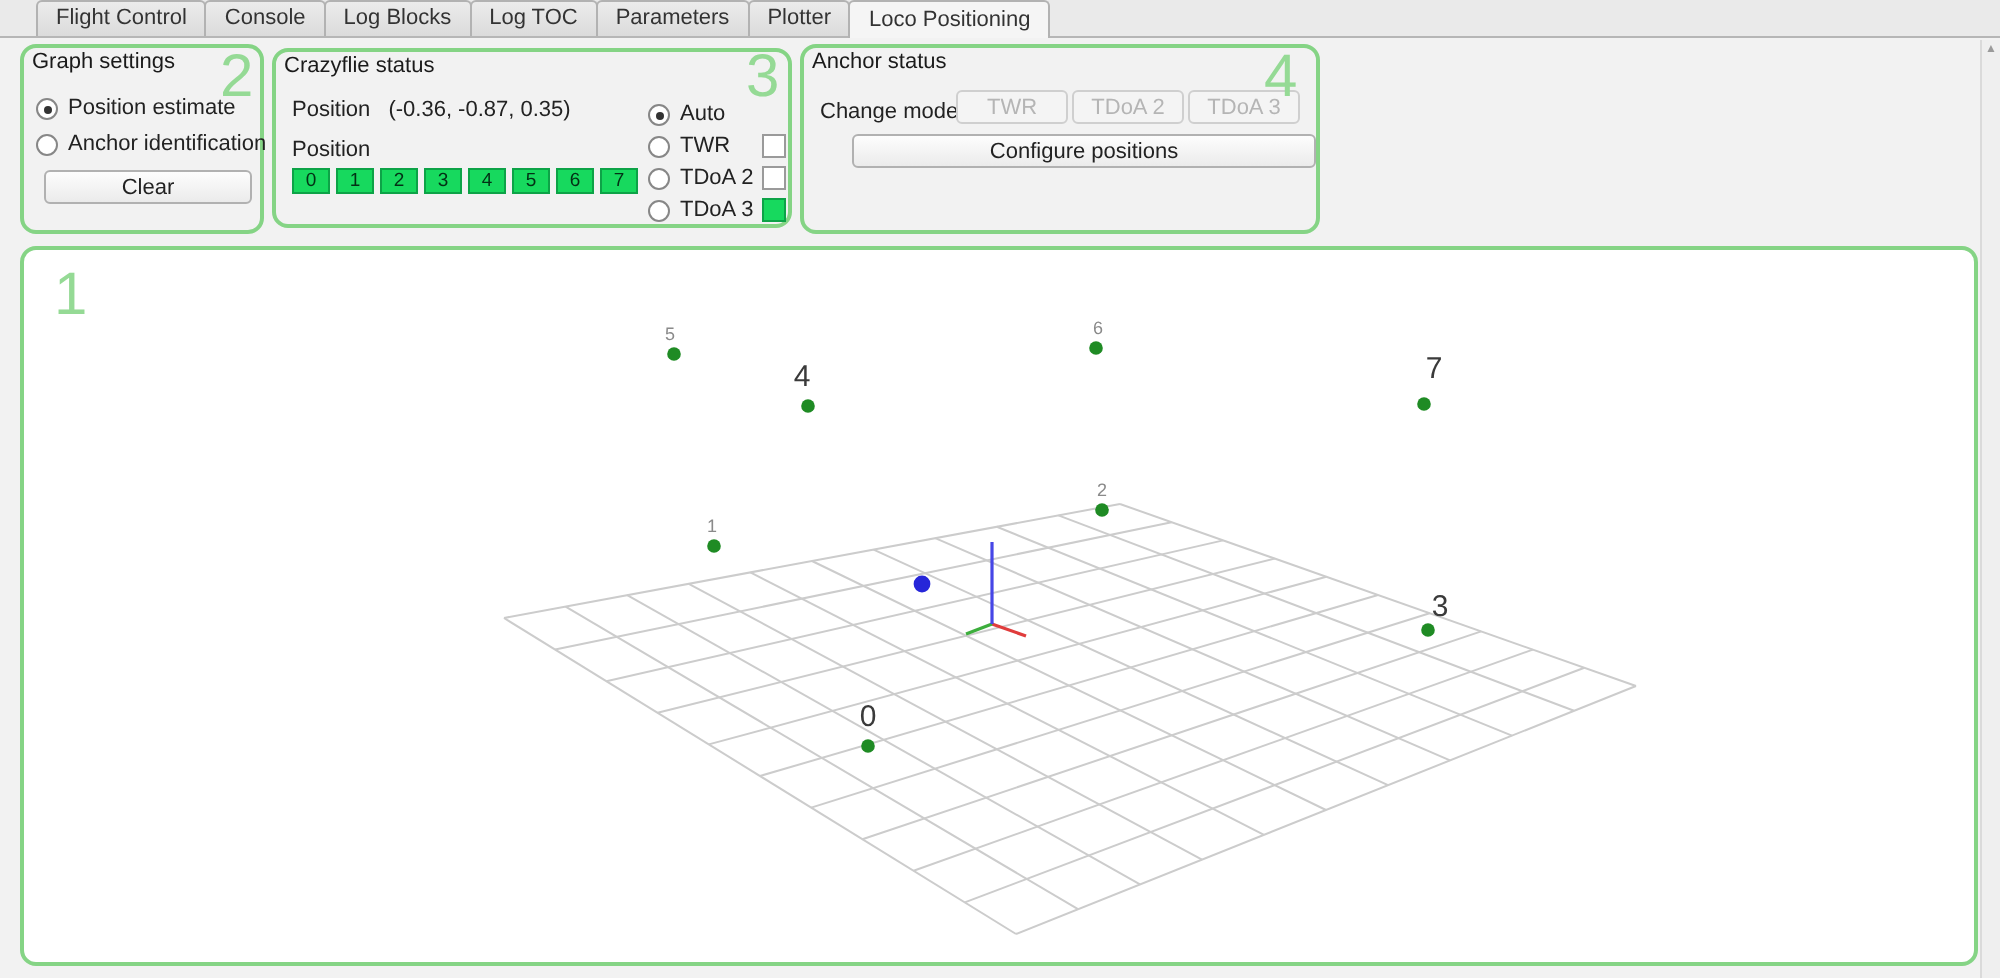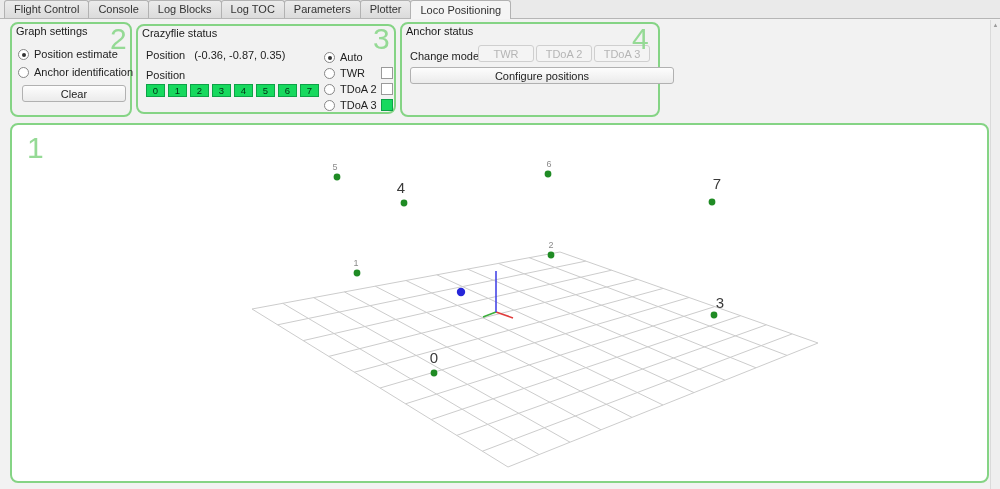--- a/index.html
+++ b/index.html
@@ -2,21 +2,21 @@
 <html><head>
 <meta charset="utf-8">
 <style>
   *{box-sizing:border-box;margin:0;padding:0}
   html,body{width:1000px;height:489px;overflow:hidden;background:#f2f2f2;
     font-family:"Liberation Sans",sans-serif;font-size:11px;color:#222}
   body{position:relative}
 
   
   .tabbar{position:absolute;top:0;left:0;width:1000px;height:19px;background:#eaeaea;
-    border-bottom:1px solid #b6b6b6;display:flex;align-items:flex-end;padding-left:4px}
+    border-bottom:1px solid #b6b6b6;display:flex;align-items:flex-end;padding-left:18px}
   .tab{height:18px;line-height:16px;padding:0 9px;background:linear-gradient(#ececec,#dbdbdb);
     border:1px solid #b2b2b2;border-bottom:none;border-top-left-radius:3px;border-top-right-radius:3px;
     margin-right:-1px;color:#333;white-space:nowrap;cursor:default}
   .tab.active{background:#f5f5f5;height:19px;margin-bottom:-1px;line-height:18px;position:relative;z-index:2}
 
   
   .panel{position:absolute;border:2px solid #85d485;border-radius:8px}
   .panel-title{position:absolute;top:1px;left:4px;color:#1a1a1a;white-space:nowrap}
   .plot-panel{background:#fff}
   .textrow{position:absolute;white-space:nowrap}
@@ -97,21 +97,21 @@
     <div class="radio-row" style="left: 186px; top: 73px;">
       <span class="radio"></span>
       <span>TDoA 3</span>
     </div>
     <span class="checkbox green" style="left: 243px; top: 73px;"></span>
   </div>
 
 <div class="panel" style="left:400px;top:22px;width:260px;height:95px">
   <span class="panel-title">Anchor status</span>
   <div class="textrow" style="left:8px;top:26px">Change mode:</div>
-  <button class="btn" style="left:8px;top:43px;width:264px;height:17px">Configure positions</button>
+  <button class="btn" style="left:24px;top:43px;width:232px;height:17px">Configure positions</button>
 <button class="btn disabled" style="left: 76px; top: 21px; width: 56px; height: 17px;">TWR</button>
     <button class="btn disabled" style="left: 134px; top: 21px; width: 56px; height: 17px;">TDoA 2</button>
     <button class="btn disabled" style="left: 192px; top: 21px; width: 56px; height: 17px;">TDoA 3</button>
   </div>
 
 <div class="panel plot-panel" style="left:10px;top:123px;width:979px;height:360px">
   <svg width="975" height="356" viewBox="12 125 975 356">
       <g stroke="#cccccc" stroke-width="1">
         <line x1="252.0" y1="309.0" x2="508.0" y2="467.0"></line>
         <line x1="252.0" y1="309.0" x2="560.0" y2="252.0"></line>

